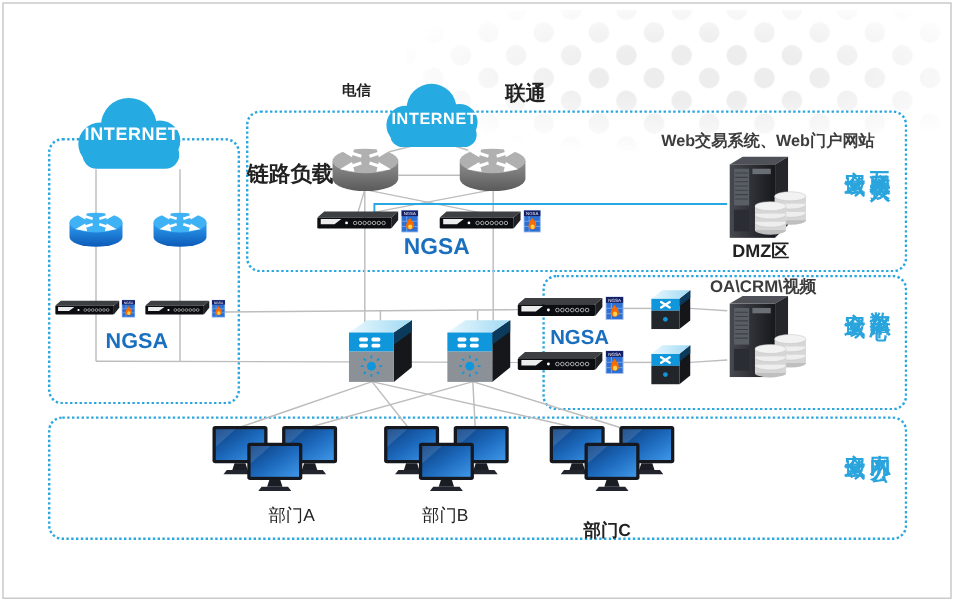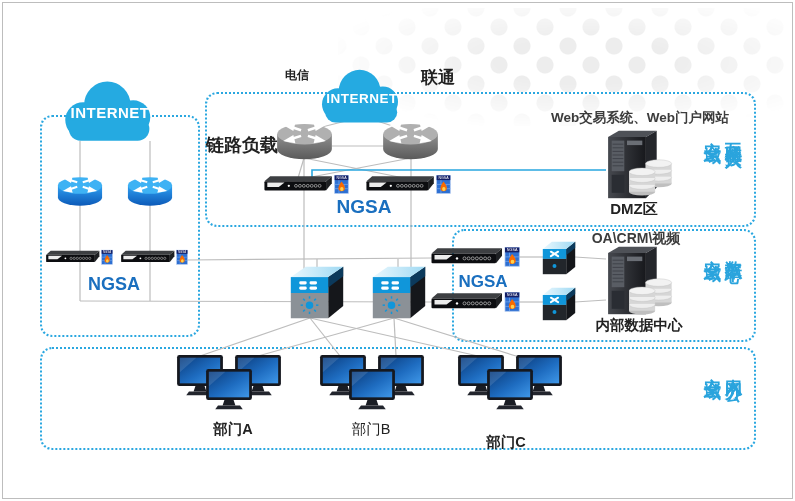--- a/index.html
+++ b/index.html
@@ -286,23 +286,22 @@
   <div class="lbl" style="left:438px;top:66px;font-size:17px;">联通</div>
   <div class="lbl" style="left:242px;top:133px;font-size:18px;">链路负载</div>
 
   <div class="lbl blue" style="left:364px;top:196px;font-size:19px;">NGSA</div>
   <div class="lbl blue" style="left:114px;top:274px;font-size:18px;">NGSA</div>
   <div class="lbl blue" style="left:483px;top:272px;font-size:17px;">NGSA</div>
 
   <div class="lbl gray" style="left:640px;top:109px;font-size:13.5px;">Web交易系统、Web门户网站</div>
   <div class="lbl" style="left:634px;top:200px;font-size:15px;">DMZ区</div>
   <div class="lbl gray" style="left:636px;top:230px;font-size:14px;">OA\CRM\视频</div>
-  <div class="lbl" style="left:639px;top:316px;font-size:14.5px;">内部数据中心</div>
-
-  <div class="lbl" style="left:233px;top:420px;font-size:14.5px;font-weight:700;">部门A</div>
+
+  <div class="lbl" style="left:243px;top:420px;font-size:14.5px;font-weight:400;">部门A</div>
   <div class="lbl" style="left:371px;top:420px;font-size:14.5px;font-weight:400;">部门B</div>
   <div class="lbl" style="left:506px;top:433px;font-size:14.5px;font-weight:600;">部门C</div>
 
   <div class="vlabel" style="left:702px;top:129px;">
     <span>互联网接入</span>
     <span>安全域</span>
   </div>
   <div class="vlabel" style="left:702px;top:247px;">
     <span>数据中心</span>
     <span>安全域</span>

